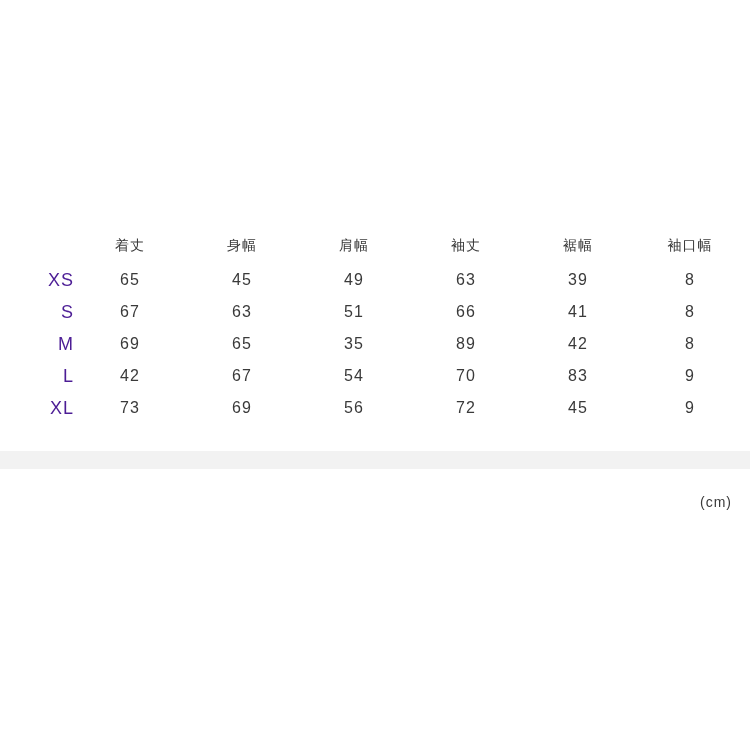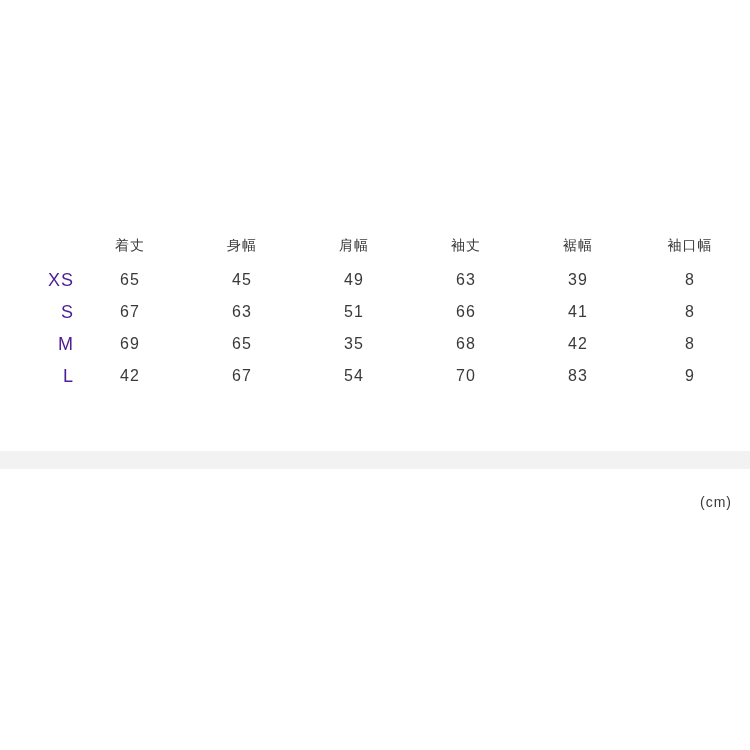--- a/index.html
+++ b/index.html
@@ -128,33 +128,42 @@
         <td>51</td>
         <td>66</td>
         <td>41</td>
         <td>8</td>
       </tr>
       <tr>
         <th class="rowhead">M</th>
         <td>69</td>
         <td>65</td>
         <td>35</td>
-        <td>68</td>
+        <td>89</td>
         <td>42</td>
         <td>8</td>
       </tr>
       <tr>
         <th class="rowhead">L</th>
         <td>42</td>
         <td>67</td>
         <td>54</td>
         <td>70</td>
         <td>83</td>
         <td>9</td>
       </tr>
+      <tr>
+        <th class="rowhead">XL</th>
+        <td>73</td>
+        <td>69</td>
+        <td>56</td>
+        <td>72</td>
+        <td>45</td>
+        <td>9</td>
+      </tr>
     </tbody>
   </table>
 
   <div class="band"></div>
 
   <div class="unit-note">(cm)</div>
 
 </div>
 
 </body></html>

